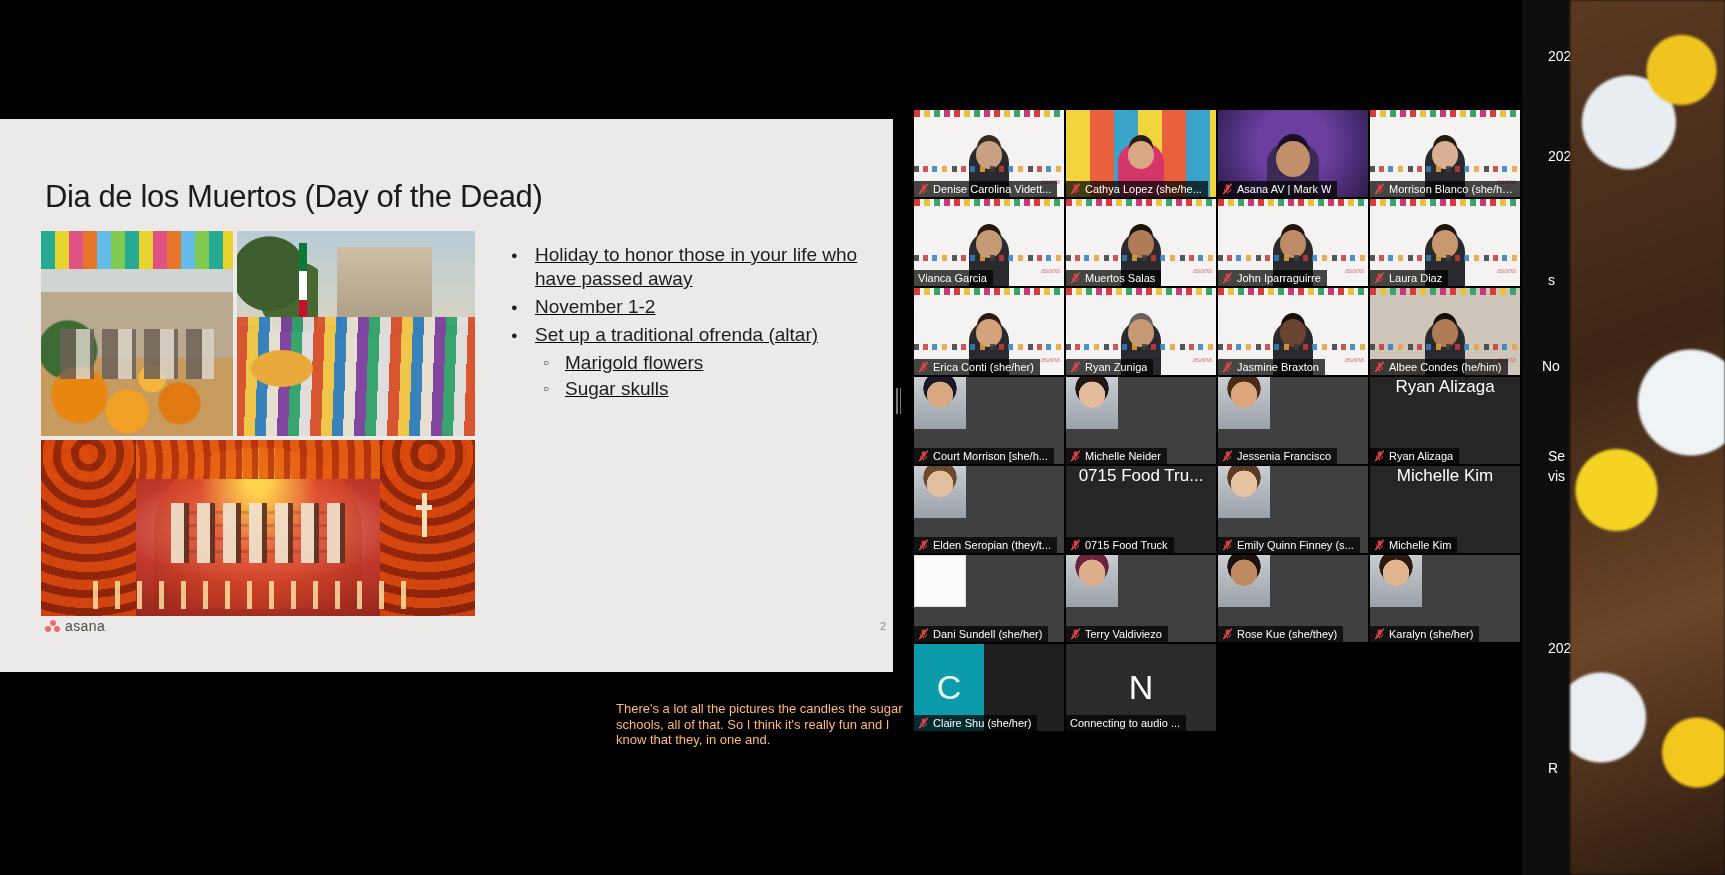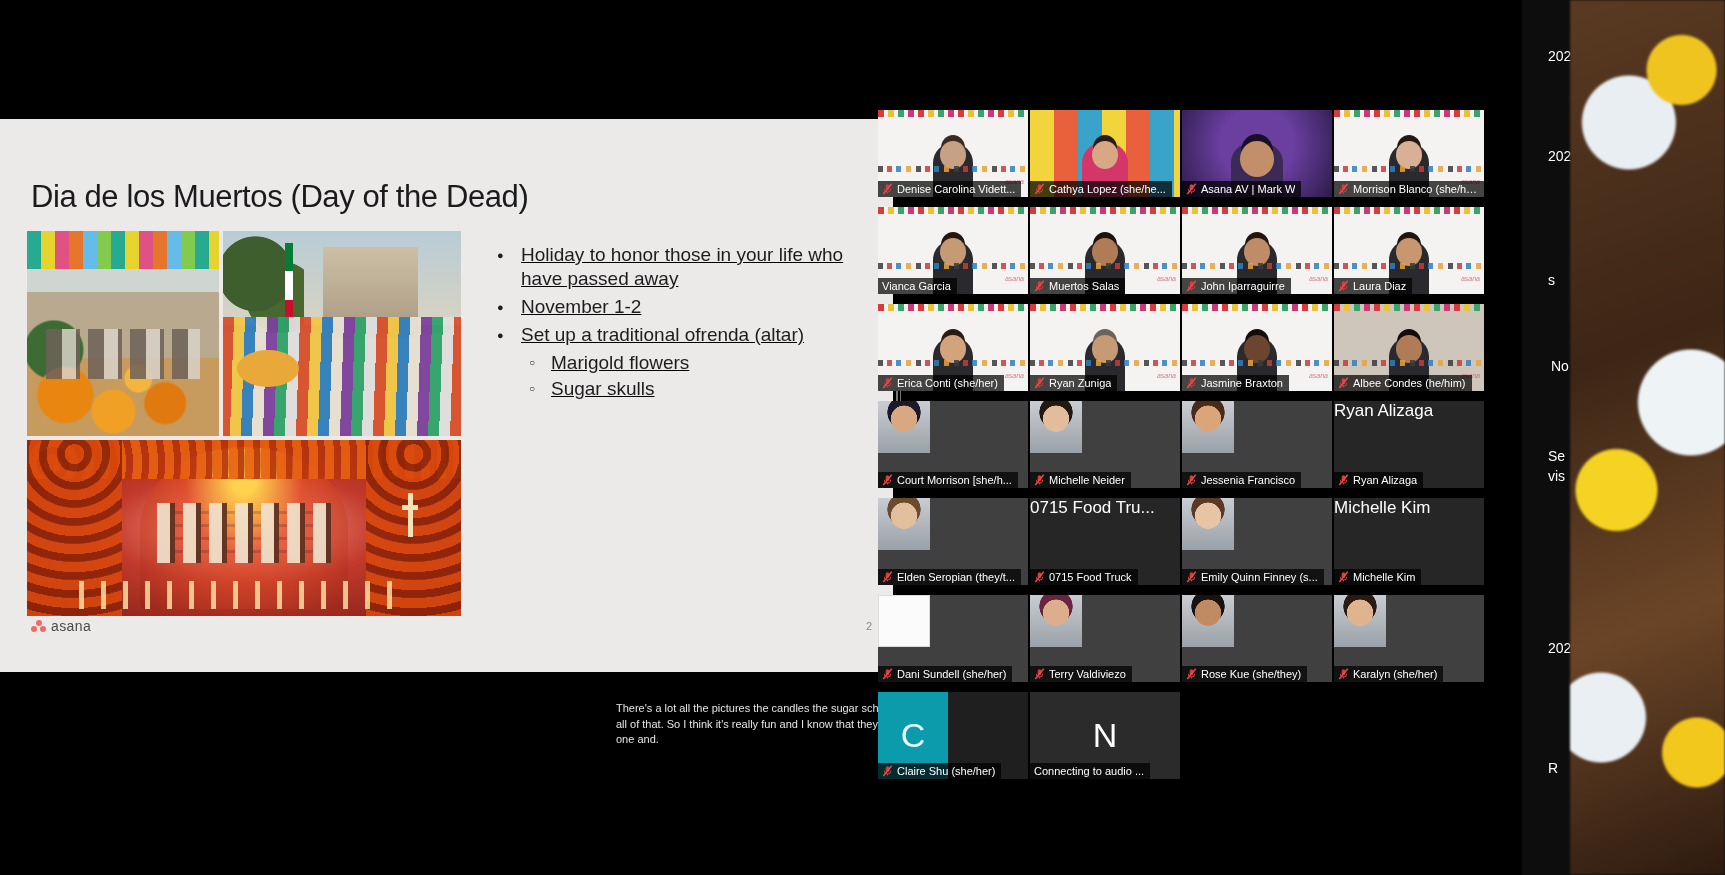--- a/index.html
+++ b/index.html
@@ -17,21 +17,21 @@
     background: #000;
   }
   .slide-letterbox-top { position:absolute; left:0; top:0; width:893px; height:119px; background:#000; }
   .slide-letterbox-bot { position:absolute; left:0; top:672px; width:893px; height:203px; background:#000; }
 
   .slide {
     position: absolute; left: 0; top: 119px; width: 893px; height: 553px;
     background: #ece9e9;
     padding: 0;
   }
-  .slide-inner { position:absolute; left:1px; top:24px; width:895px; height:505px; }
+  .slide-inner { position:absolute; left:15px; top:24px; width:895px; height:505px; }
 
   .slide-title {
     position: absolute; left: 30px; top: 36px;
     font-size: 31px; font-weight: 400; color: #1b1b1b;
     letter-spacing: -0.4px;
     font-family: "Liberation Sans", sans-serif;
   }
 
   
   .collage { position: absolute; left: 26px; top: 88px; width: 434px; height: 385px; }
@@ -124,38 +124,39 @@
   .asana-dots i { position:absolute; width:6px; height:6px; border-radius:50%; background:#f06a6a; }
   .asana-dots i:nth-child(1){ left:4.5px; top:0; }
   .asana-dots i:nth-child(2){ left:0; top:6px; }
   .asana-dots i:nth-child(3){ left:9px; top:6px; }
   .asana-word { font-size:14px; color:#4b4b4b; letter-spacing:.4px; }
   .slide-num { position:absolute; right:24px; bottom:16px; font-size:11px; color:#8b8b8b; }
 
   
   #caption {
     position:absolute; left:612px; top:697px; width:298px;
-    background:#000; color:#e5e5e5; padding:4px 4px 6px 4px;
-    font-size:11px; line-height:15.5px;
+    background:#000; color:#fdba74; padding:4px 4px 6px 4px;
+    font-size:13px; line-height:15.5px;
   }
 
   
   #splitter {
     position:absolute; left:896px; top:388px; width:5px; height:26px;
     display:flex; gap:2px; align-items:center; justify-content:center;
   }
   #splitter span { width:1.5px; height:26px; background:#777; display:block; }
 
   
   #grid {
-    position:absolute; left:878px; top:110px; width:612px; height:625px;
+    position:absolute; left:914px; top:110px; width:612px; height:625px;
     display:grid;
     grid-template-columns: repeat(4, 150px);
     grid-template-rows: repeat(7, 87px);
-    gap: 10px 2px;
+    gap: 2px 2px;
+    text-align: center;
   }
   .tile {
     position:relative; width:150px; height:87px; background:#1f1f1f; overflow:hidden;
   }
   .tile.active { outline:2px solid #b9e04f; outline-offset:-2px; }
   .tile .vid { position:absolute; inset:0; }
 
   
   .cam-white { background:#f4f3f1; }
   .cam-white:before {
@@ -674,21 +675,21 @@
           <span class="nm">Connecting to audio ...</span>
         </div>
       </div>
     </div>
 
   <div id="right-dark"></div>
   <div id="right-strip-text">
       <div class="strip-t" style="left: 26px; top: 48px;">202</div>
       <div class="strip-t" style="left: 26px; top: 148px;">202</div>
       <div class="strip-t" style="left: 26px; top: 272px;">s</div>
-      <div class="strip-t" style="left: 20px; top: 358px; margin-left: 9px;">No</div>
+      <div class="strip-t" style="left: 20px; top: 358px;">No</div>
       <div class="strip-t" style="left: 26px; top: 448px;">Se</div>
       <div class="strip-t" style="left: 26px; top: 468px;">vis</div>
       <div class="strip-t" style="left: 26px; top: 640px;">202</div>
       <div class="strip-t" style="left: 26px; top: 760px;">R</div>
     </div>
   <div id="right-photo"></div>
 
 </div>
 
 </body></html>

